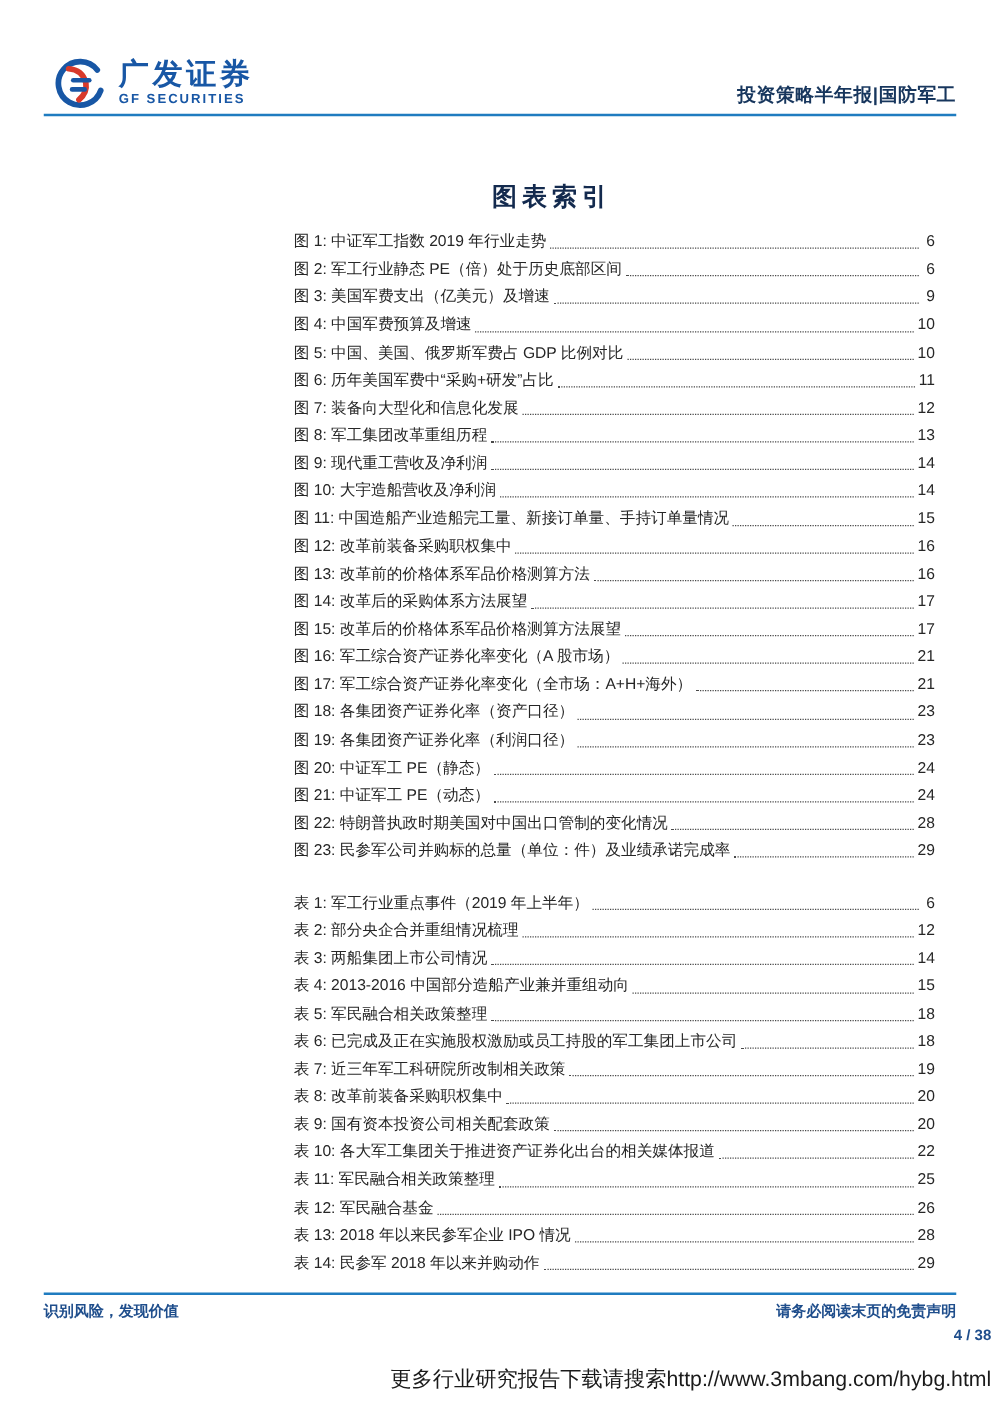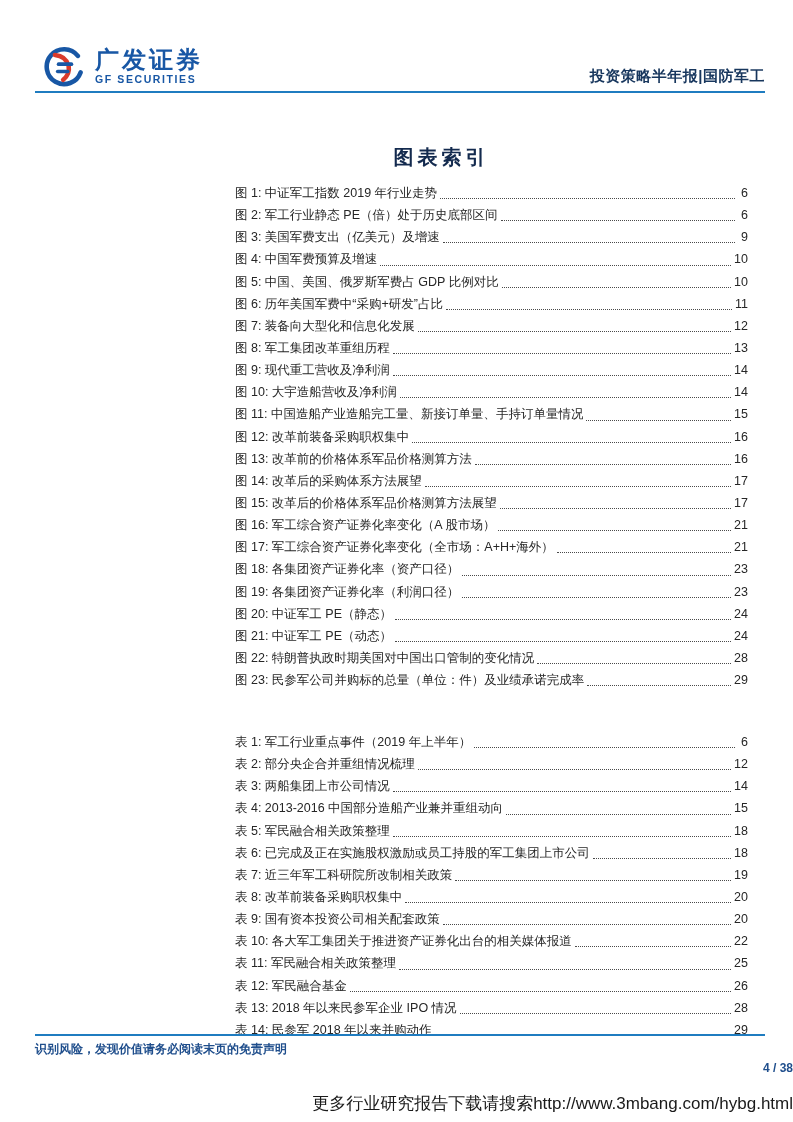--- a/index.html
+++ b/index.html
@@ -41,40 +41,40 @@
   
   #page-title{
     position:absolute;left:0;top:144px;width:100%;
     text-align:center;color:#132a4e;font-size:20px;font-weight:bold;
     letter-spacing:4px;
     margin-left:45px;
   }
   
   .toc-list{position:absolute;left:235px;width:513px;}
   #figure-list{top:182px;}
-  #table-list{top:711px;margin-top:20px;}
+  #table-list{top:711px;}
   .toc-row{
     display:flex;height:22.15px;line-height:22.15px;
     font-size:12.5px;color:var(--text-dark);
   }
   .toc-label{white-space:nowrap;overflow:hidden;}
   .toc-dots{flex:1 1 auto;margin:0 3px;position:relative;min-width:12px;}
   .toc-dots::after{
     content:"";position:absolute;left:0;right:0;bottom:5px;
     border-bottom:1.8px dotted #4a4a4a;
   }
   .toc-page{white-space:nowrap;text-align:right;min-width:10px;}
   
   #footer-rule{
     position:absolute;left:35px;top:1034px;width:730px;height:2px;
     background:var(--accent-blue);
   }
   #footer-row{
     position:absolute;left:35px;top:1041px;width:730px;
-    display:flex;
+    display:flex;justify-content:space-between;
     color:var(--footer-blue);font-size:12px;font-weight:bold;
   }
   #page-indicator{
     position:absolute;left:0;top:1061px;width:100%;text-align:right;
     color:var(--footer-blue);font-size:12px;font-weight:bold;
   }
   
   #banner{
     position:absolute;left:0;top:1092px;width:100%;text-align:right;
     color:#1a1a1a;font-size:17px;

